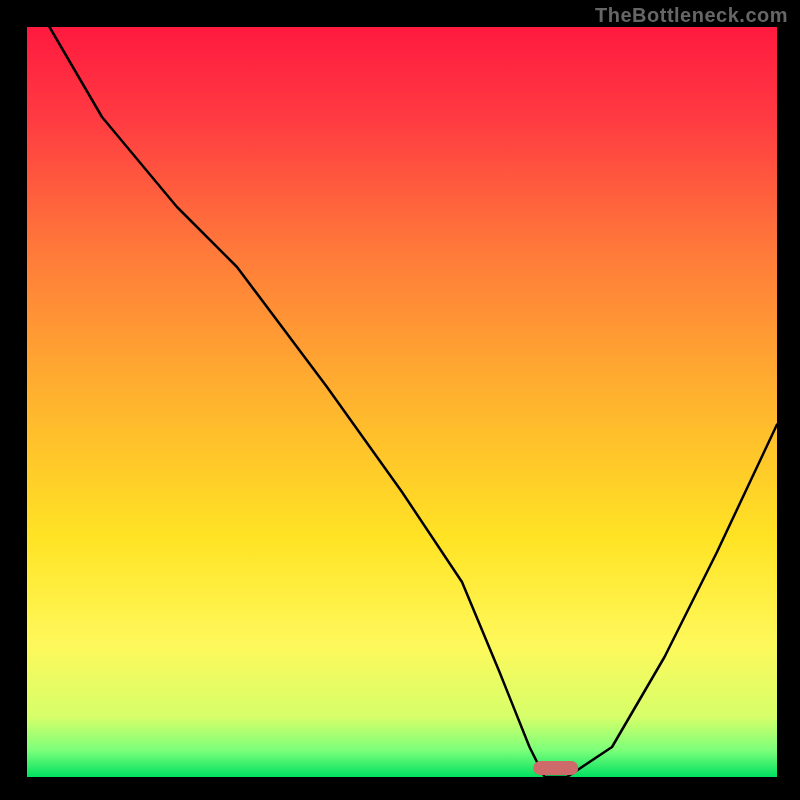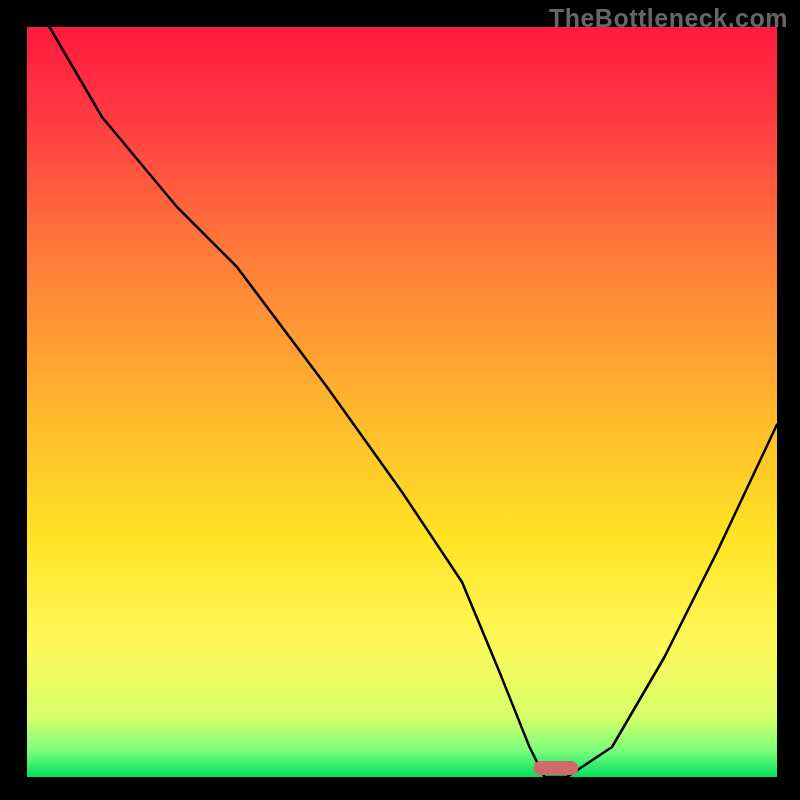--- a/index.html
+++ b/index.html
@@ -17,21 +17,21 @@
     background: #000;
   }
   svg {
     display: block;
   }
   .watermark {
     position: absolute;
     top: 4px;
     right: 12px;
     font-family: Arial, Helvetica, sans-serif;
-    font-size: 25px;
+    font-size: 20px;
     font-weight: bold;
     color: #666;
     letter-spacing: 0.5px;
     text-align: center;
   }
 </style>
 </head>
 <body>
 <div class="wrap">
 

